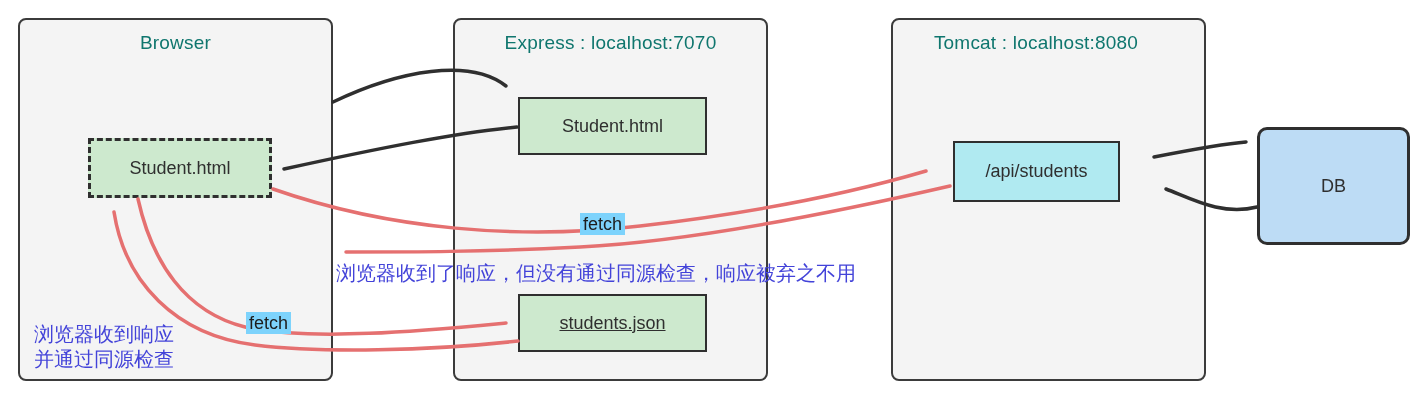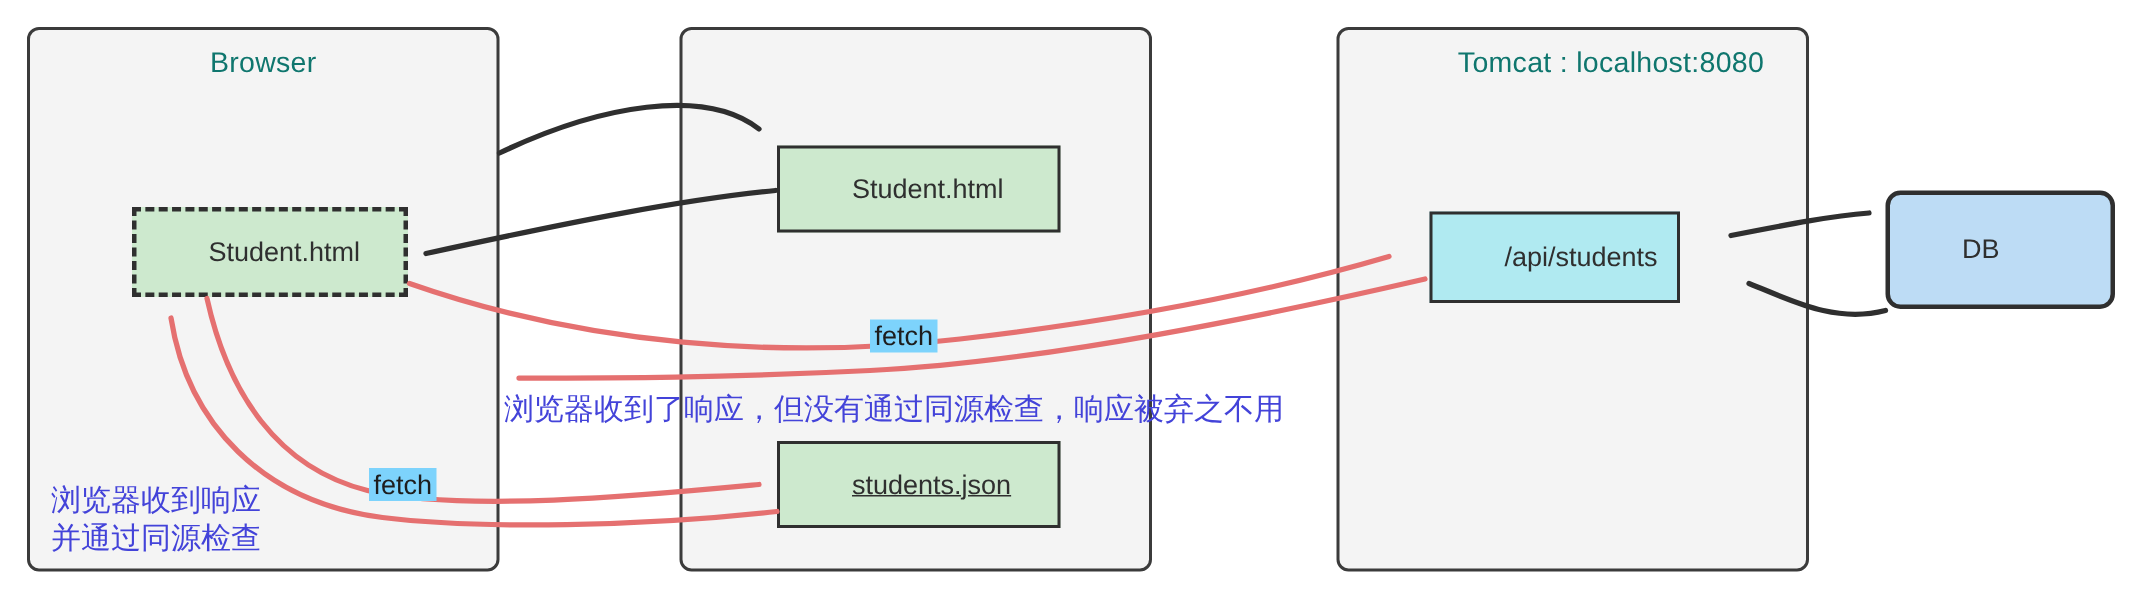--- a/index.html
+++ b/index.html
@@ -22,25 +22,25 @@
     position: absolute;
     text-align: center;
     font-size: 19px;
     color: #0f766e;
     letter-spacing: 0.2px;
   }
   .node {
     position: absolute;
     display: flex;
     align-items: center;
+    justify-content: center;
     font-size: 18px;
     color: #2f2f2f;
     box-sizing: border-box;
     border: 2.5px solid #2f2f2f;
-    padding-left: 48px;
   }
   .node.green  { background: #cde9ce; }
   .node.dashed { border: 3px dashed #2f2f2f; }
   .node.cyan   { background: #b0eaf1; }
   .node.blue   { background: #bddcf5; border-radius: 10px; border-width: 3px; }
   svg.wires {
     position: absolute;
     left: 0; top: 0;
     width: 1428px; height: 405px;
     pointer-events: none;
@@ -64,41 +64,42 @@
 </style>
 </head>
 <body>
 
 <div class="canvas">
 
   <div class="container-box" style="left:18px; top:18px; width:315px; height:363px;"></div>
   <div class="container-title" style="left:18px; top:32px; width:315px;">Browser</div>
 
   <div class="container-box" style="left:453px; top:18px; width:315px; height:363px;"></div>
+  <div class="container-title" style="left:453px; top:32px; width:315px;">Express : localhost:7070</div>
 
   <div class="container-box" style="left:891px; top:18px; width:315px; height:363px;"></div>
-  <div class="container-title" style="left:929px; top:32px; width:290px;">Tomcat : localhost:8080</div>
+  <div class="container-title" style="left:891px; top:32px; width:290px;">Tomcat : localhost:8080</div>
 
   <div class="node green dashed" style="left:88px; top:138px; width:184px; height:60px;">
     <span>Student.html</span>
   </div>
 
   <div class="node green" style="left:518px; top:97px; width:189px; height:58px;">
     <span>Student.html</span>
   </div>
 
   <div class="node green" style="left:518px; top:294px; width:189px; height:58px;text-decoration:underline;">
     <span>students.json</span>
   </div>
 
   <div class="node cyan" style="left:953px; top:141px; width:167px; height:61px;">
     <span>/api/students</span>
   </div>
 
-  <div class="node blue" style="left:1257px; top:127px; width:153px; height:79px;">
+  <div class="node blue" style="left:1257px; top:127px; width:153px; height:118px;">
     <span>DB</span>
   </div>
 
   <svg class="wires" viewBox="0 0 1428 405">
     <defs>
       <marker id="arrow-black" markerUnits="userSpaceOnUse" markerWidth="22" markerHeight="18" refX="15" refY="7" orient="auto">
         <path d="M0,0 L18,7 L0,14 Z" fill="#2f2f2f"></path>
       </marker>
       <marker id="arrow-red" markerUnits="userSpaceOnUse" markerWidth="22" markerHeight="18" refX="15" refY="7" orient="auto">
         <path d="M0,0 L18,7 L0,14 Z" fill="#e57070"></path>

